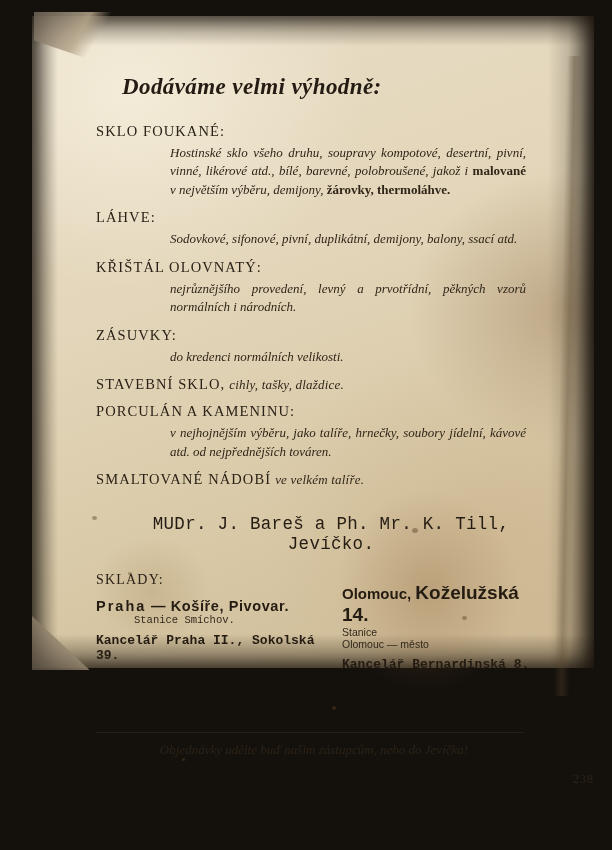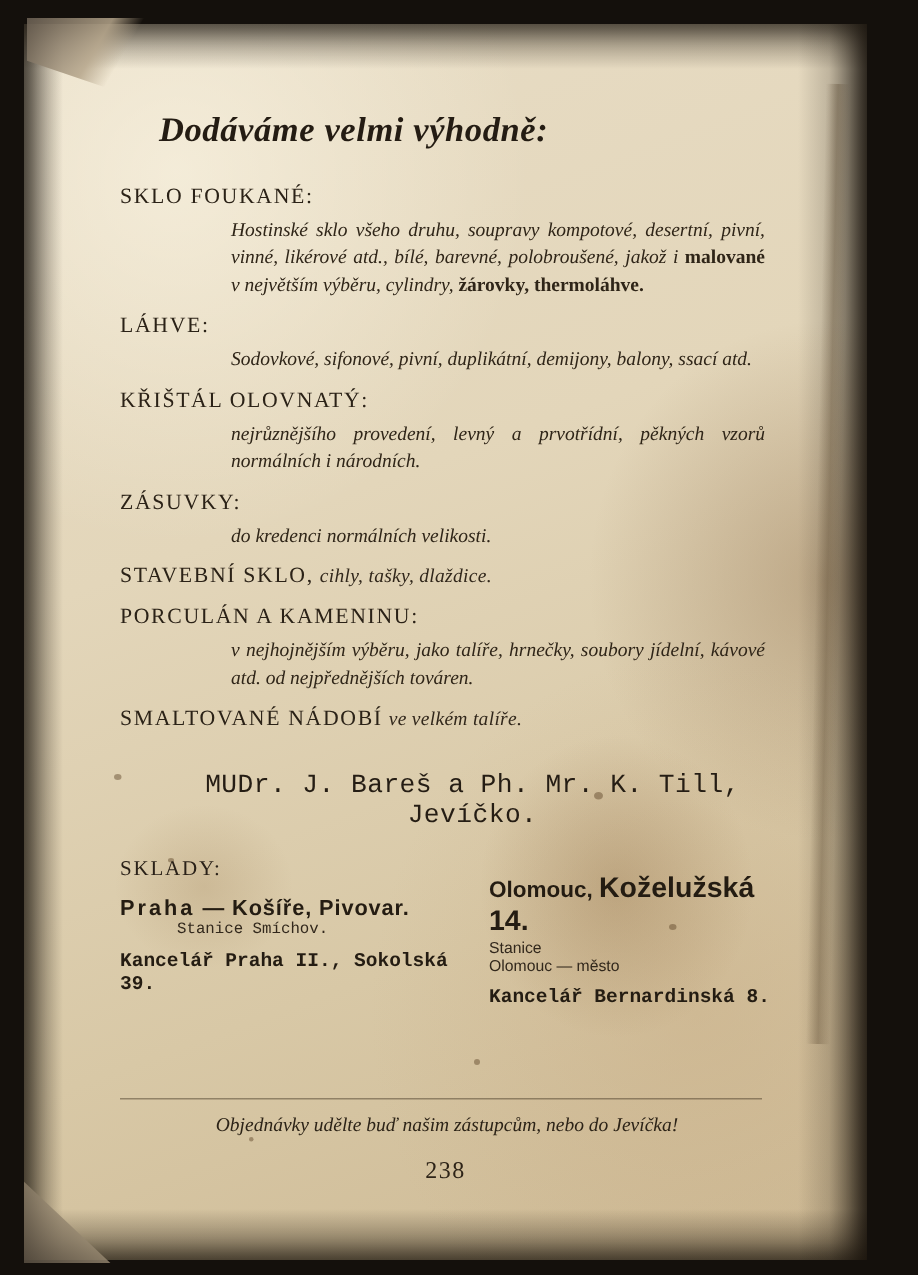--- a/index.html
+++ b/index.html
@@ -17,24 +17,24 @@
   #page {
     position: relative;
     width: 612px;
     height: 850px;
     background: #14100c;
   }
 
   
   .paper {
     position: absolute;
-    left: 16px;
+    left: 32px;
     top: 16px;
     width: 562px;
-    height: 824px;
+    height: 652px;
     background:
       radial-gradient(ellipse 70% 50% at 18% 12%, rgba(255,250,235,0.55), rgba(255,255,255,0) 60%),
       radial-gradient(ellipse 60% 45% at 80% 80%, rgba(198,170,130,0.40), rgba(255,255,255,0) 65%),
       radial-gradient(ellipse 40% 30% at 95% 45%, rgba(150,120,85,0.45), rgba(255,255,255,0) 70%),
       linear-gradient(160deg, #e8ddc6 0%, #e3d6ba 38%, #d8c8a6 70%, #cdb994 100%);
     box-shadow: 0 0 14px 4px rgba(0,0,0,0.55) inset;
   }
 
   
   .edge-right {
@@ -214,22 +214,22 @@
     width: 420px;
     font-style: italic;
     font-size: 13px;
     color: #2c2317;
     text-align: center;
   }
   .pageno {
     position: absolute;
     left: 0; right: 0;
     top: 756px;
-    text-align: center;
-    font-size: 16px;
+    text-align: right;
+    font-size: 12px;
     color: #2e2418;
     letter-spacing: 1px;
   }
 </style>
 </head>
 <body>
 
 <div id="page">
   <div class="paper">
 
@@ -248,21 +248,21 @@
     <div class="speck" style="left:380px;top:512px;width:6px;height:5px;"></div>
     <div class="speck" style="left:430px;top:600px;width:5px;height:4px;"></div>
     <div class="speck" style="left:300px;top:690px;width:4px;height:4px;"></div>
     <div class="speck" style="left:150px;top:742px;width:3px;height:3px;"></div>
 
     <div class="content">
 
       <div class="headline">Dodáváme velmi výhodně:</div>
 
       <div id="entries">
-          <div class="entry"><span class="cat">SKLO FOUKANÉ:</span><div class="desc"><span>Hostinské sklo všeho druhu, soupravy kompotové, desertní, pivní, vinné, likérové atd., bílé, barevné, polobroušené, jakož i </span><b>malované</b><span> v největším výběru, cylindry, </span><b>žárovky, thermoláhve.</b></div></div>
+          <div class="entry"><span class="cat">SKLO FOUKANÉ:</span><div class="desc"><span>Hostinské sklo všeho druhu, soupravy kompotové, desertní, pivní, vinné, likérové atd., bílé, barevné, polobroušené, jakož i </span><b>malované</b><span> v největším výběru, demijony, </span><b>žárovky, thermoláhve.</b></div></div>
           <div class="entry"><span class="cat">LÁHVE:</span><div class="desc"><span>Sodovkové, sifonové, pivní, duplikátní, demijony, balony, ssací atd.</span></div></div>
           <div class="entry"><span class="cat">KŘIŠTÁL OLOVNATÝ:</span><div class="desc"><span>nejrůznějšího provedení, levný a prvotřídní, pěkných vzorů normálních i národních.</span></div></div>
           <div class="entry"><span class="cat">ZÁSUVKY:</span><div class="desc"><span>do kredenci normálních velikosti.</span></div></div>
           <div class="entry"><span class="cat">STAVEBNÍ SKLO,</span> <span class="cat-inline-rest">cihly, tašky, dlaždice.</span></div>
           <div class="entry"><span class="cat">PORCULÁN A KAMENINU:</span><div class="desc"><span>v nejhojnějším výběru, jako talíře, hrnečky, soubory jídelní, kávové atd. od nejpřednějších továren.</span></div></div>
           <div class="entry"><span class="cat">SMALTOVANÉ NÁDOBÍ</span> <span class="cat-inline-rest">ve velkém talíře.</span></div>
         </div>
 
       <div class="signature">MUDr. J. Bareš a Ph. Mr. K. Till, Jevíčko.</div>
 

